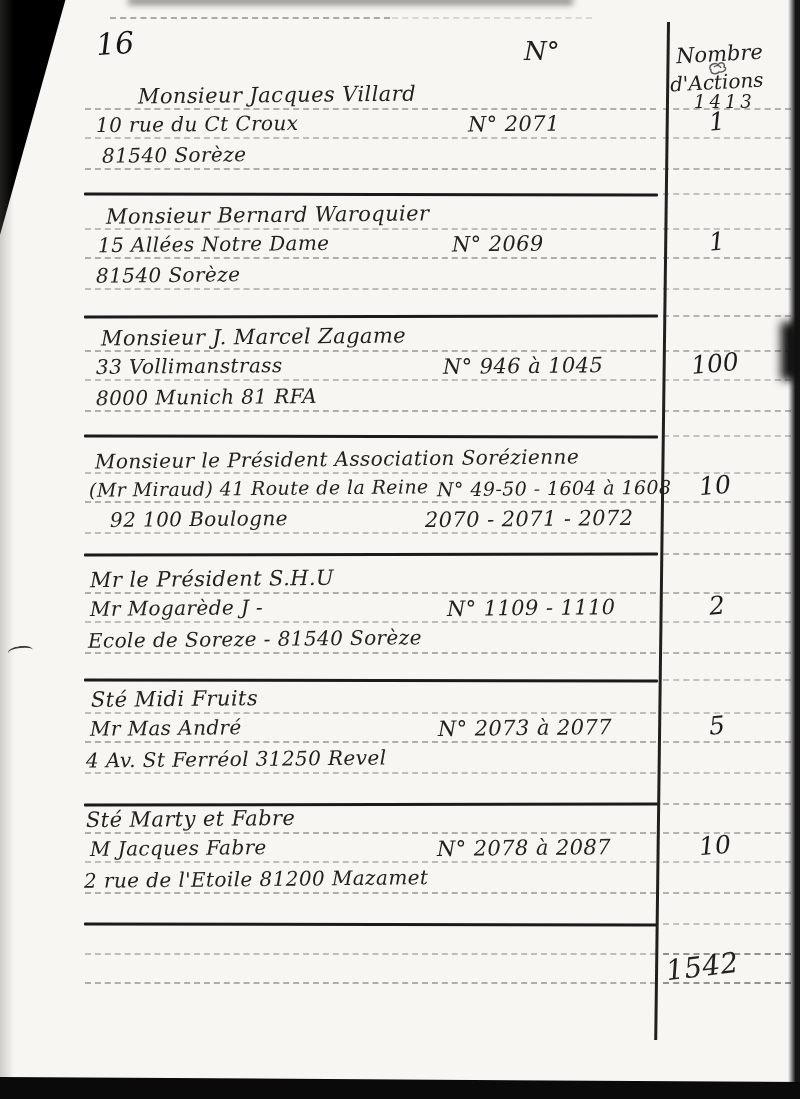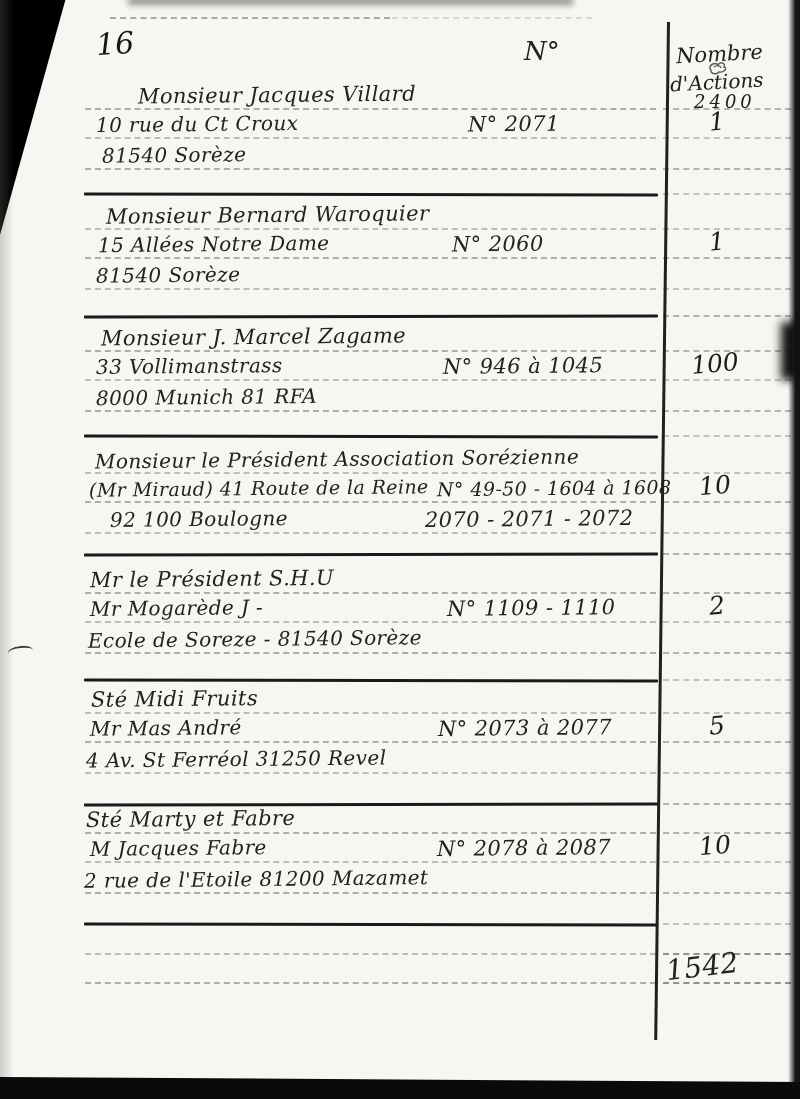--- a/index.html
+++ b/index.html
@@ -105,34 +105,34 @@
     </div>
 
   <div class="vrule"></div>
 
   <div class="dot" style="left:110px;top:17px;width:280px;opacity:.75"></div>
   <div class="dot" style="left:392px;top:17px;width:200px;opacity:.3"></div>
   <span class="pageno" style="left:96px;top:26px">16</span>
   <span class="colhead" style="left:524px;top:36px;font-size:26px">N°</span>
   <span class="colhead" style="left:676px;top:42px;font-size:21px;transform:rotate(-3deg)">Nombre</span>
   <span class="colhead" style="left:670px;top:70px;font-size:20px;transform:rotate(-3deg)">d'Actions</span>
-  <span class="colhead" style="left:694px;top:91px;font-size:18px;letter-spacing:4px">2400</span>
+  <span class="colhead" style="left:694px;top:91px;font-size:18px;letter-spacing:4px">1413</span>
   <svg class="stamp" width="26" height="16" viewBox="0 0 26 16">
     <path d="M6 9 C5 4, 12 2, 14 5 C16 1, 22 3, 20 7 C24 8, 20 13, 15 12 C13 15, 6 14, 7 10 Z M10 7 C12 5,16 5,17 8" fill="none" stroke="#333" stroke-width="1.4"></path>
   </svg>
 
   <span class="hw name" style="left:138px;top:81px">Monsieur Jacques Villard</span>
   <span class="hw" style="left:96px;top:110px">10 rue du Ct Croux</span>
   <span class="hw num" style="left:468px;top:110px">N° 2071</span>
   <span class="hw" style="left:102px;top:141px">81540   Sorèze</span>
   <span class="shares" style="left:662px;top:107px">1</span>
 
   <span class="hw name" style="left:106px;top:201px">Monsieur Bernard Waroquier</span>
   <span class="hw" style="left:98px;top:230px">15 Allées Notre Dame</span>
-  <span class="hw num" style="left:452px;top:230px">N° 2060</span>
+  <span class="hw num" style="left:452px;top:230px">N° 2069</span>
   <span class="hw" style="left:96px;top:261px">81540  Sorèze</span>
   <span class="shares" style="left:662px;top:227px">1</span>
 
   <span class="hw name" style="left:101px;top:323px">Monsieur J. Marcel Zagame</span>
   <span class="hw" style="left:96px;top:352px">33 Vollimanstrass</span>
   <span class="hw num" style="left:443px;top:352px">N° 946 à 1045</span>
   <span class="hw" style="left:96px;top:383px">8000   Munich  81 RFA</span>
   <span class="shares" style="left:660px;top:349px">100</span>
 
   <span class="hw name" style="left:95px;top:445px;font-size:20px">Monsieur le Président Association Sorézienne</span>

